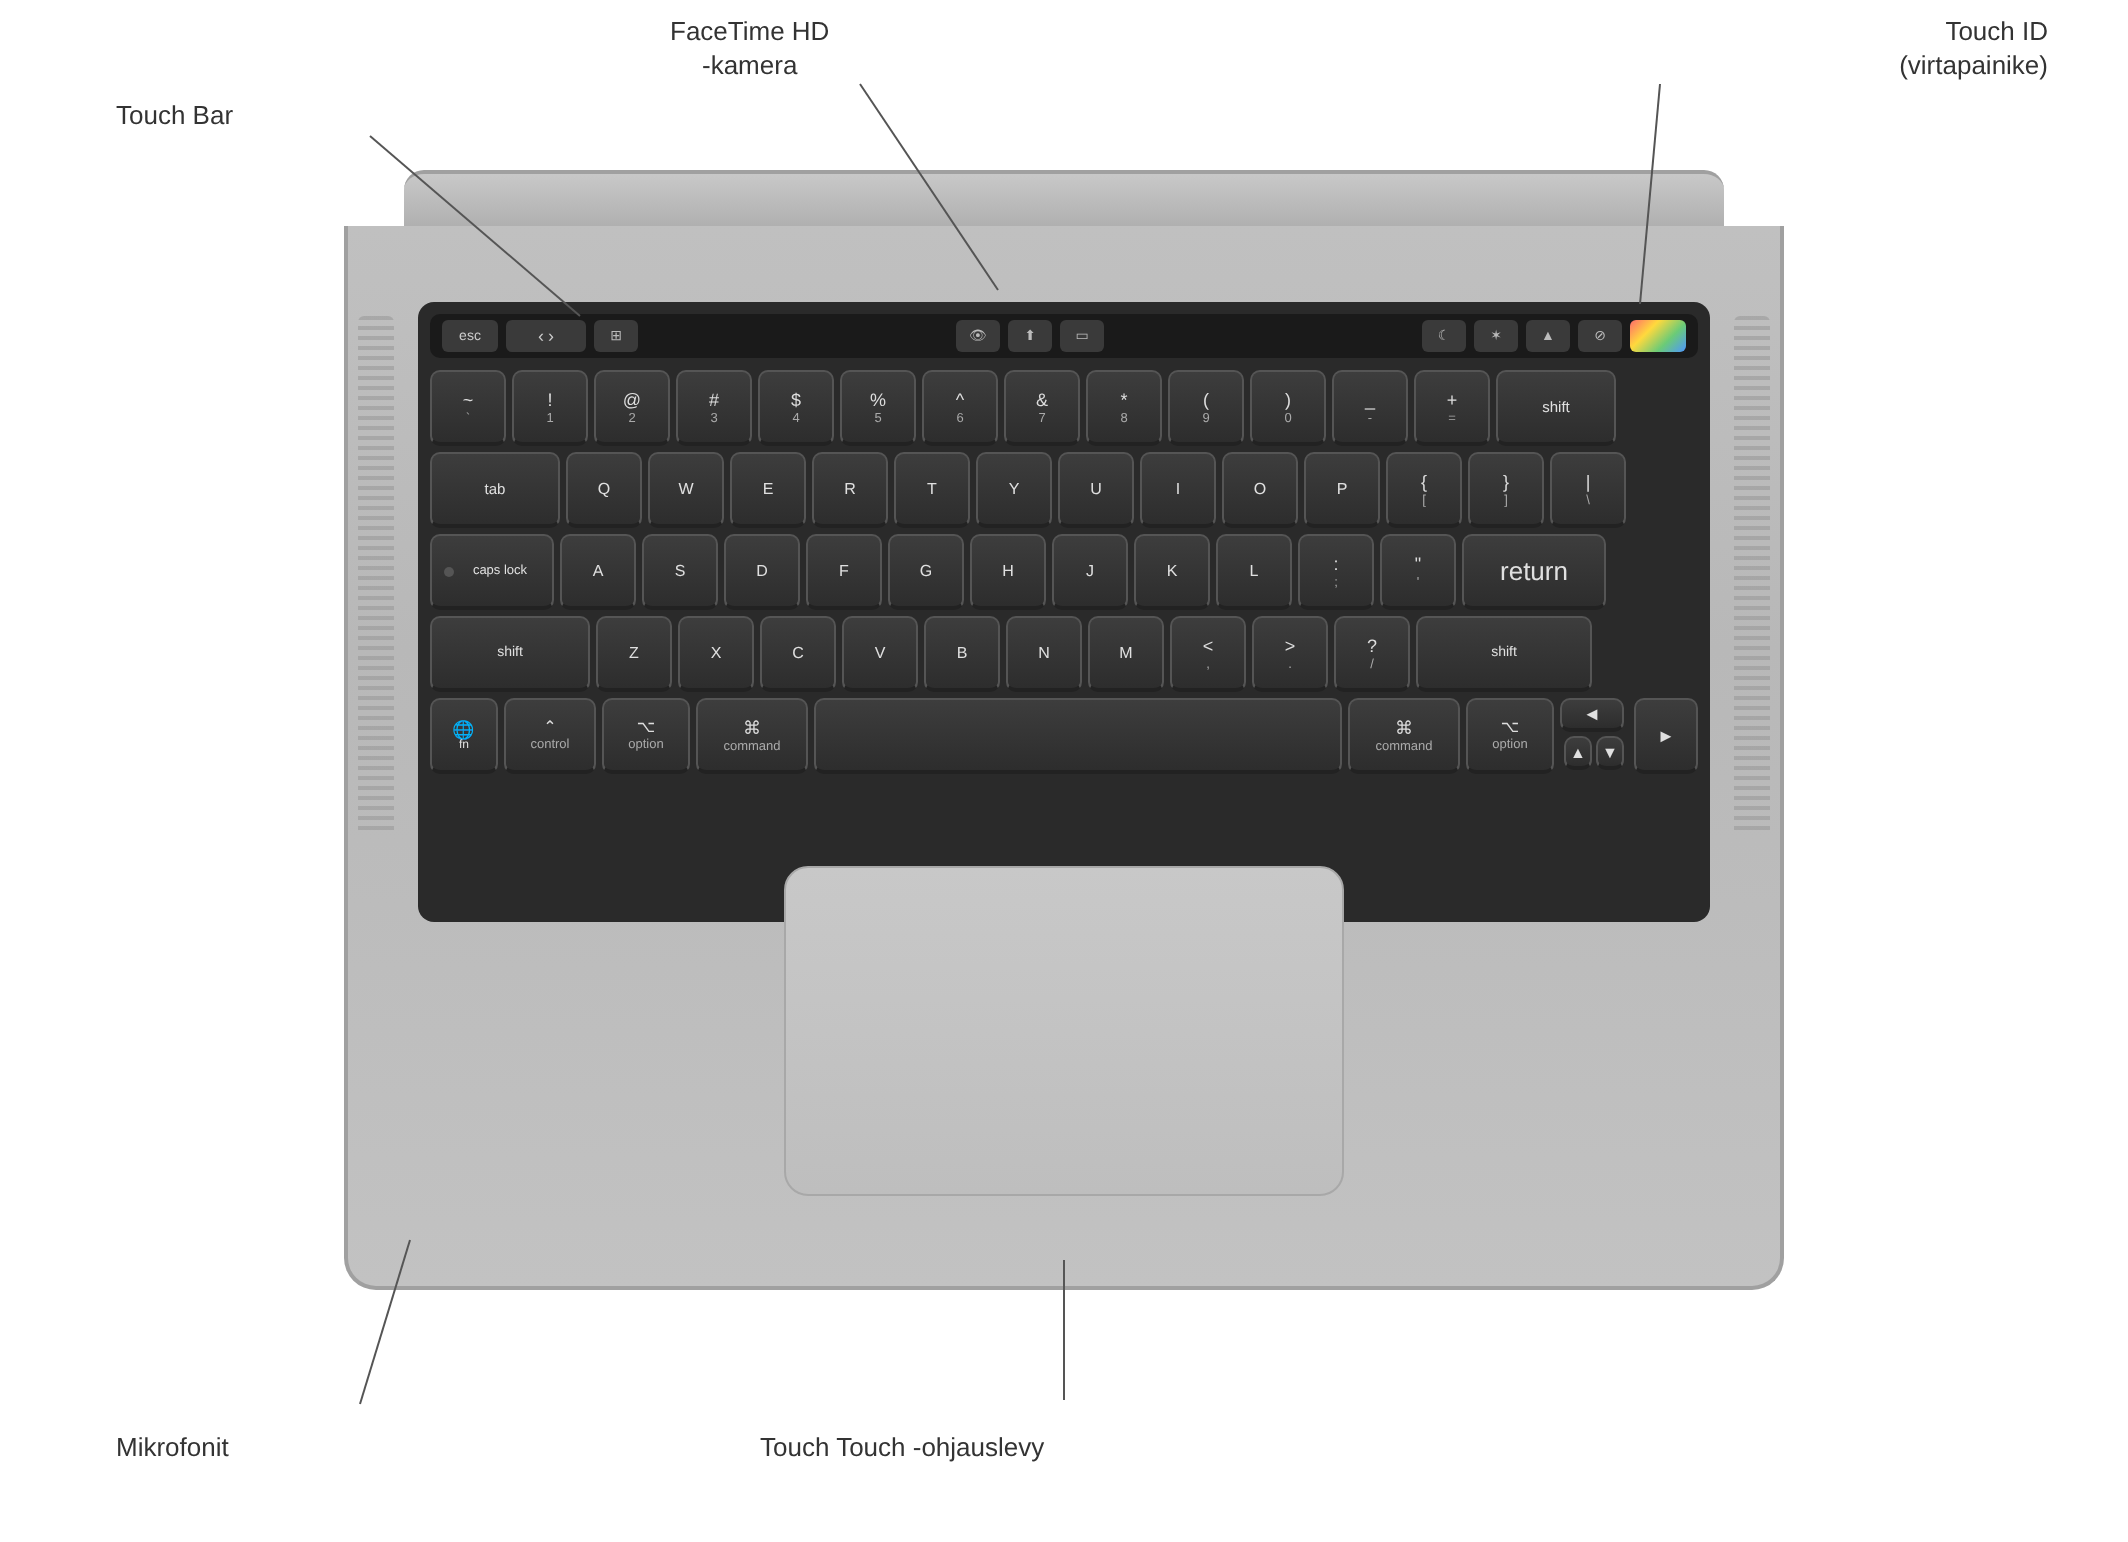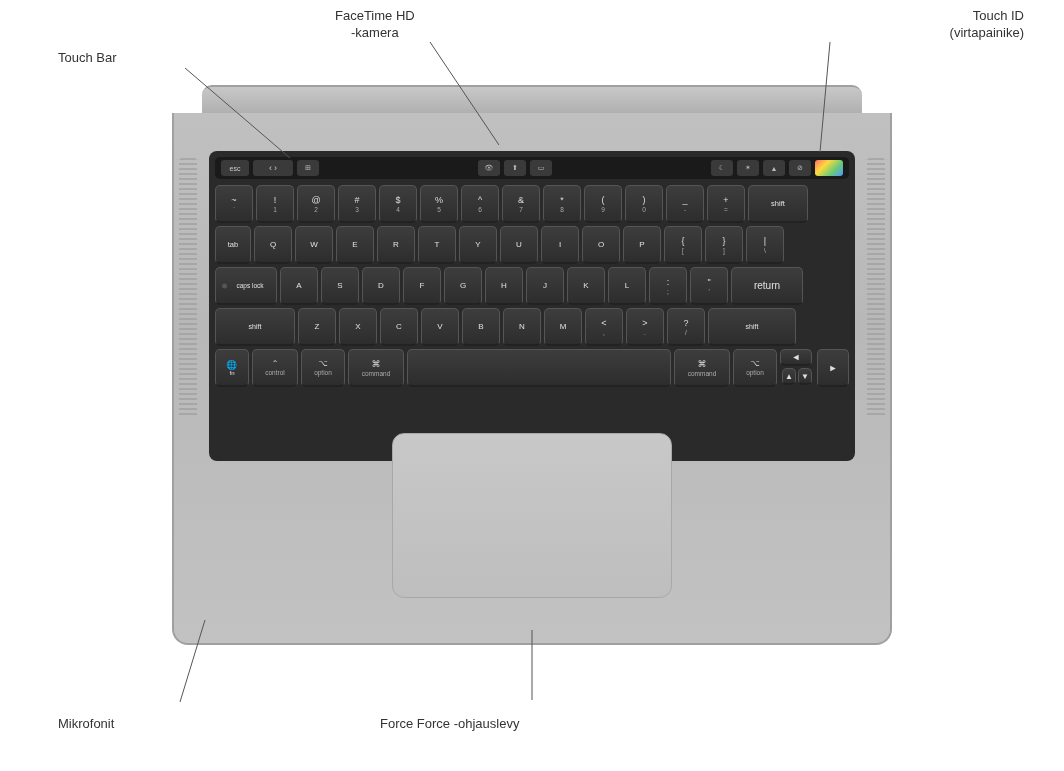--- a/index.html
+++ b/index.html
@@ -177,21 +177,21 @@
       color: #ddd;
     }
     .key-label {
       font-size: 6.5px;
       color: #aaa;
       margin-top: 1px;
     }
 
     
     .k-1u { width: 38px; }
-    .k-tab { width: 36px; }
+    .k-tab { width: 65px; }
     .k-caps { width: 62px; }
     .k-shift-l { width: 80px; }
     .k-shift-r { width: 88px; }
     .k-return { width: 72px; }
     .k-delete { width: 60px; }
     .k-space { flex: 1; }
     .k-fn { width: 34px; }
     .k-ctrl { width: 46px; }
     .k-opt { width: 44px; }
     .k-cmd { width: 56px; }
@@ -264,21 +264,21 @@
   </style>
 </head>
 <body>
 
 <div class="diagram-container">
 
   <div class="label label-touchbar">Touch Bar</div>
   <div class="label label-camera">FaceTime HD<br>-kamera</div>
   <div class="label label-touchid">Touch ID<br>(virtapainike)</div>
   <div class="label label-microfonit">Mikrofonit</div>
-  <div class="label label-forcetouch">Force Force -ohjauslevy</div>
+  <div class="label label-forcetouch">Touch Touch -ohjauslevy</div>
 
   <div class="macbook-wrapper">
 
     <div class="macbook-lid-top"></div>
 
     <div class="macbook-body">
 
       <div class="speaker-left"></div>
       <div class="speaker-right"></div>
 
@@ -400,21 +400,21 @@
           <div class="key k-1u">K</div>
           <div class="key k-1u">L</div>
           <div class="key k-1u">
               <span class="key-symbol">:</span>
               <span class="key-label">;</span>
             </div>
           <div class="key k-1u">
               <span class="key-symbol">"</span>
               <span class="key-label">'</span>
             </div>
-          <div class="key k-return" style="font-size:10px;">return</div>
+          <div class="key k-return" style="font-size:13px;">return</div>
         </div>
 
         <div class="key-row">
           <div class="key k-shift-l" style="font-size:7px;">shift</div>
           <div class="key k-1u">Z</div>
           <div class="key k-1u">X</div>
           <div class="key k-1u">C</div>
           <div class="key k-1u">V</div>
           <div class="key k-1u">B</div>
           <div class="key k-1u">N</div>

